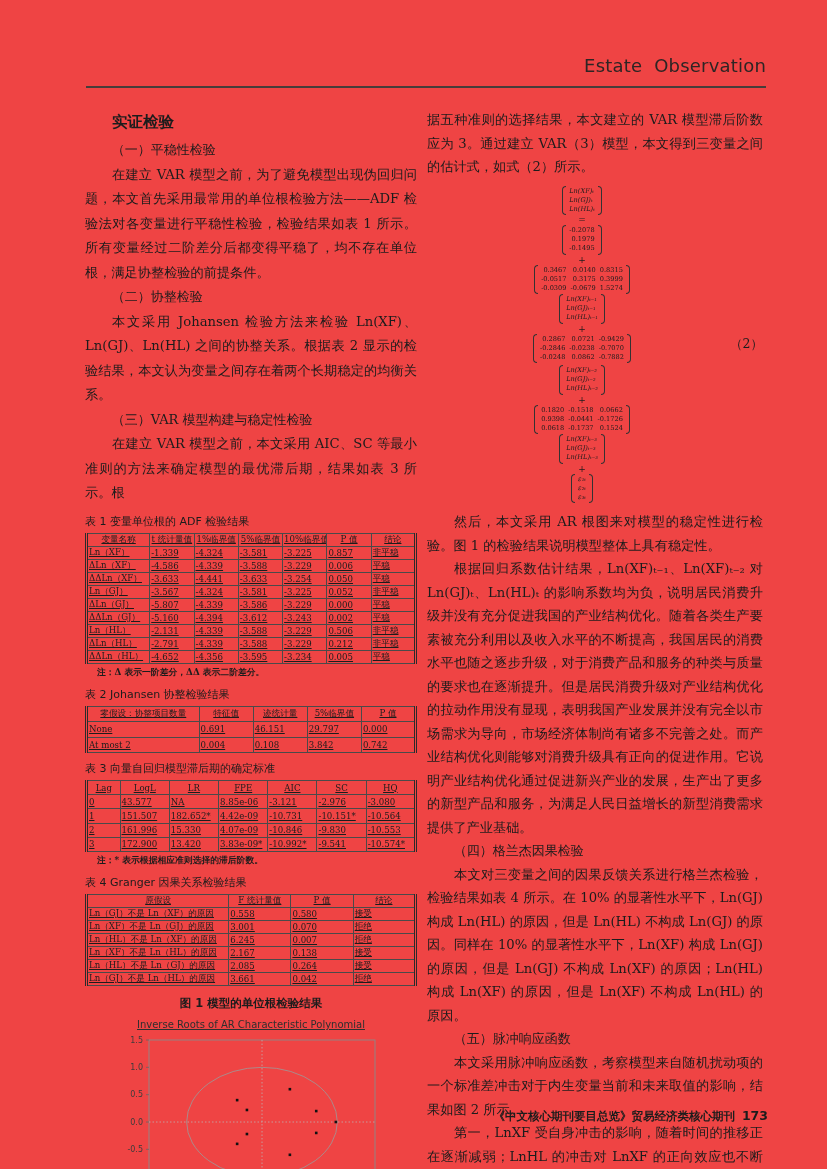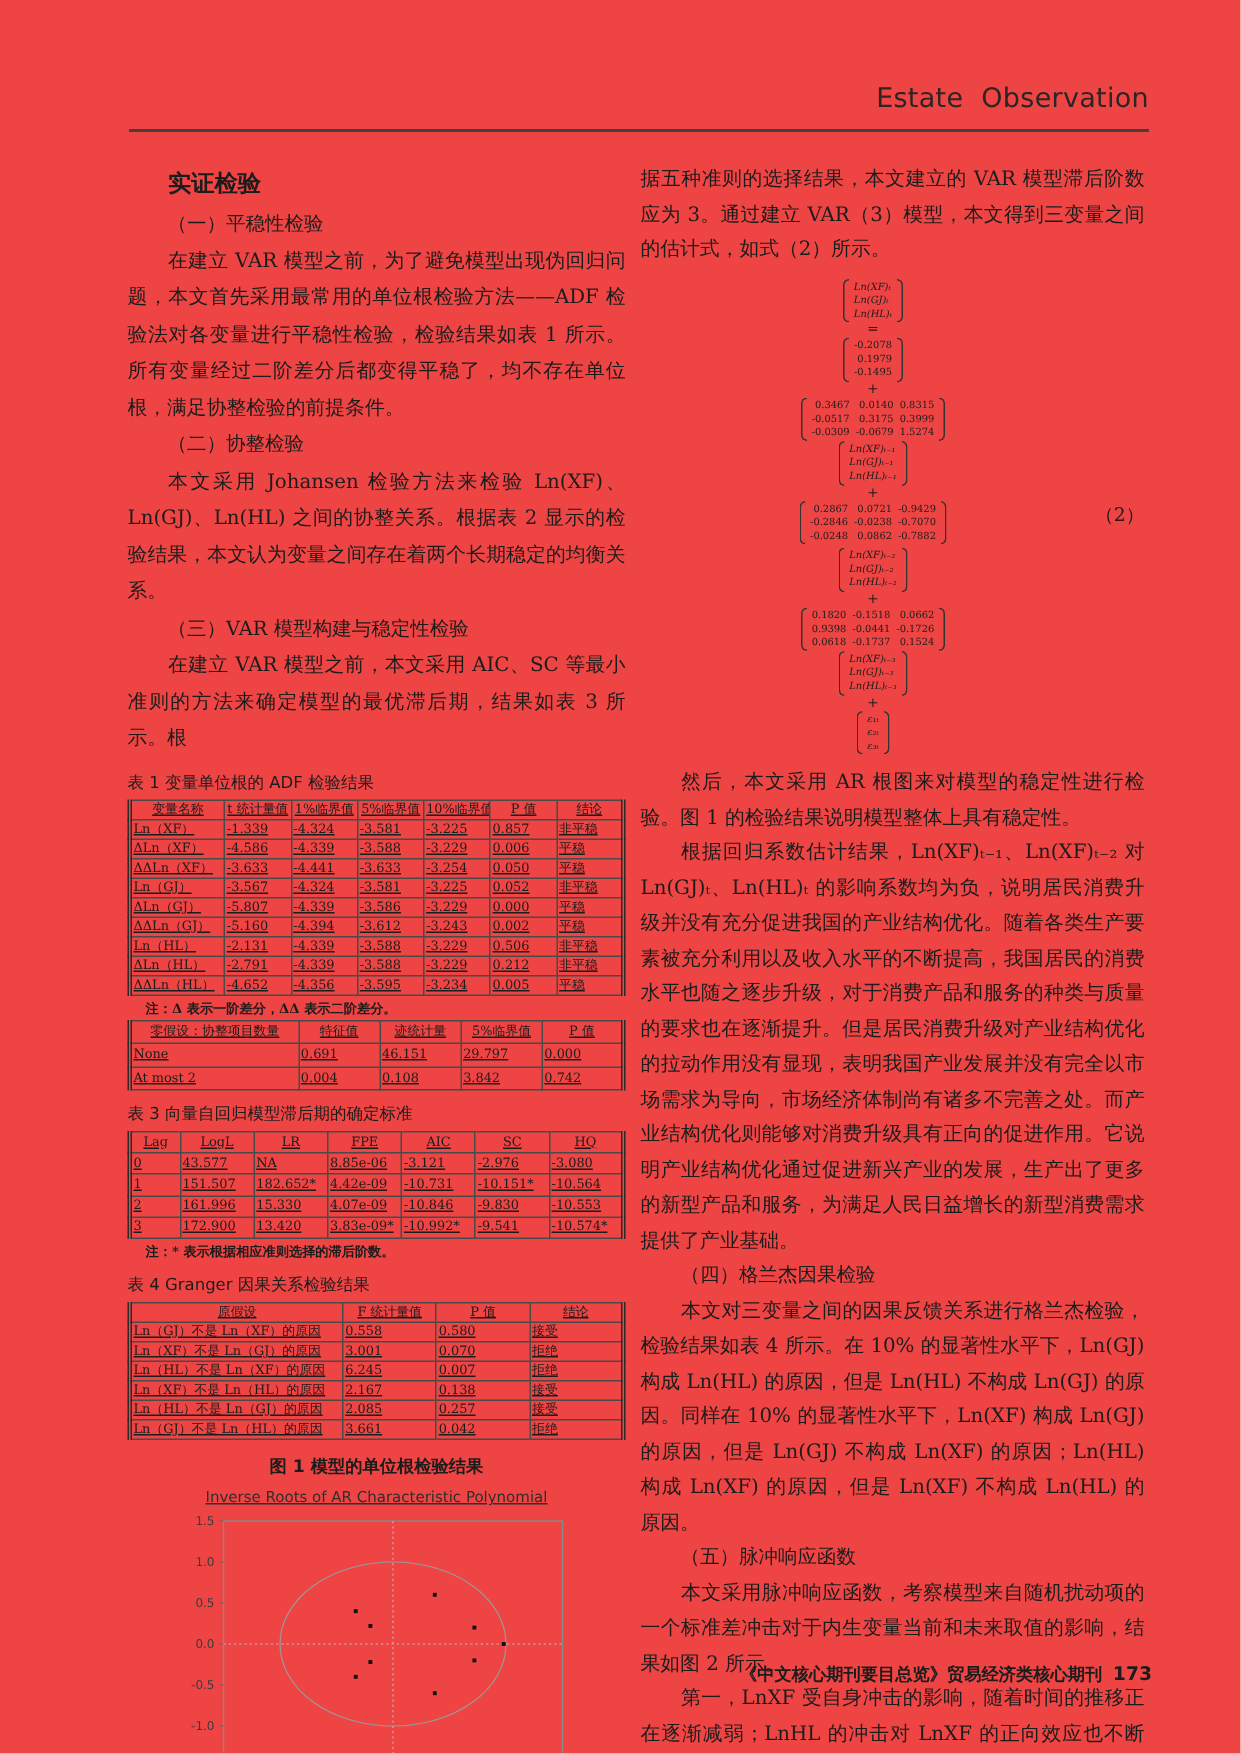--- a/index.html
+++ b/index.html
@@ -181,20 +181,21 @@
             <td>-4.356</td>
             <td>-3.595</td>
             <td>-3.234</td>
             <td>0.005</td>
             <td>平稳</td>
           </tr>
         </tbody>
       </table>
     <div class="tbl-note">注：Δ 表示一阶差分，ΔΔ 表示二阶差分。</div>
 
+    <div class="tbl-title">表 2  Johansen 协整检验结果</div>
     <table class="jt t-joh">
         <thead>
           <tr>
             <th>零假设：协整项目数量</th>
             <th>特征值</th>
             <th>迹统计量</th>
             <th>5%临界值</th>
             <th>P 值</th>
           </tr>
         </thead>
@@ -301,21 +302,21 @@
           </tr>
           <tr>
             <td>Ln（XF）不是 Ln（HL）的原因</td>
             <td>2.167</td>
             <td>0.138</td>
             <td>接受</td>
           </tr>
           <tr>
             <td>Ln（HL）不是 Ln（GJ）的原因</td>
             <td>2.085</td>
-            <td>0.257</td>
+            <td>0.264</td>
             <td>接受</td>
           </tr>
           <tr>
             <td>Ln（GJ）不是 Ln（HL）的原因</td>
             <td>3.661</td>
             <td>0.042</td>
             <td>拒绝</td>
           </tr>
         </tbody>
       </table>

